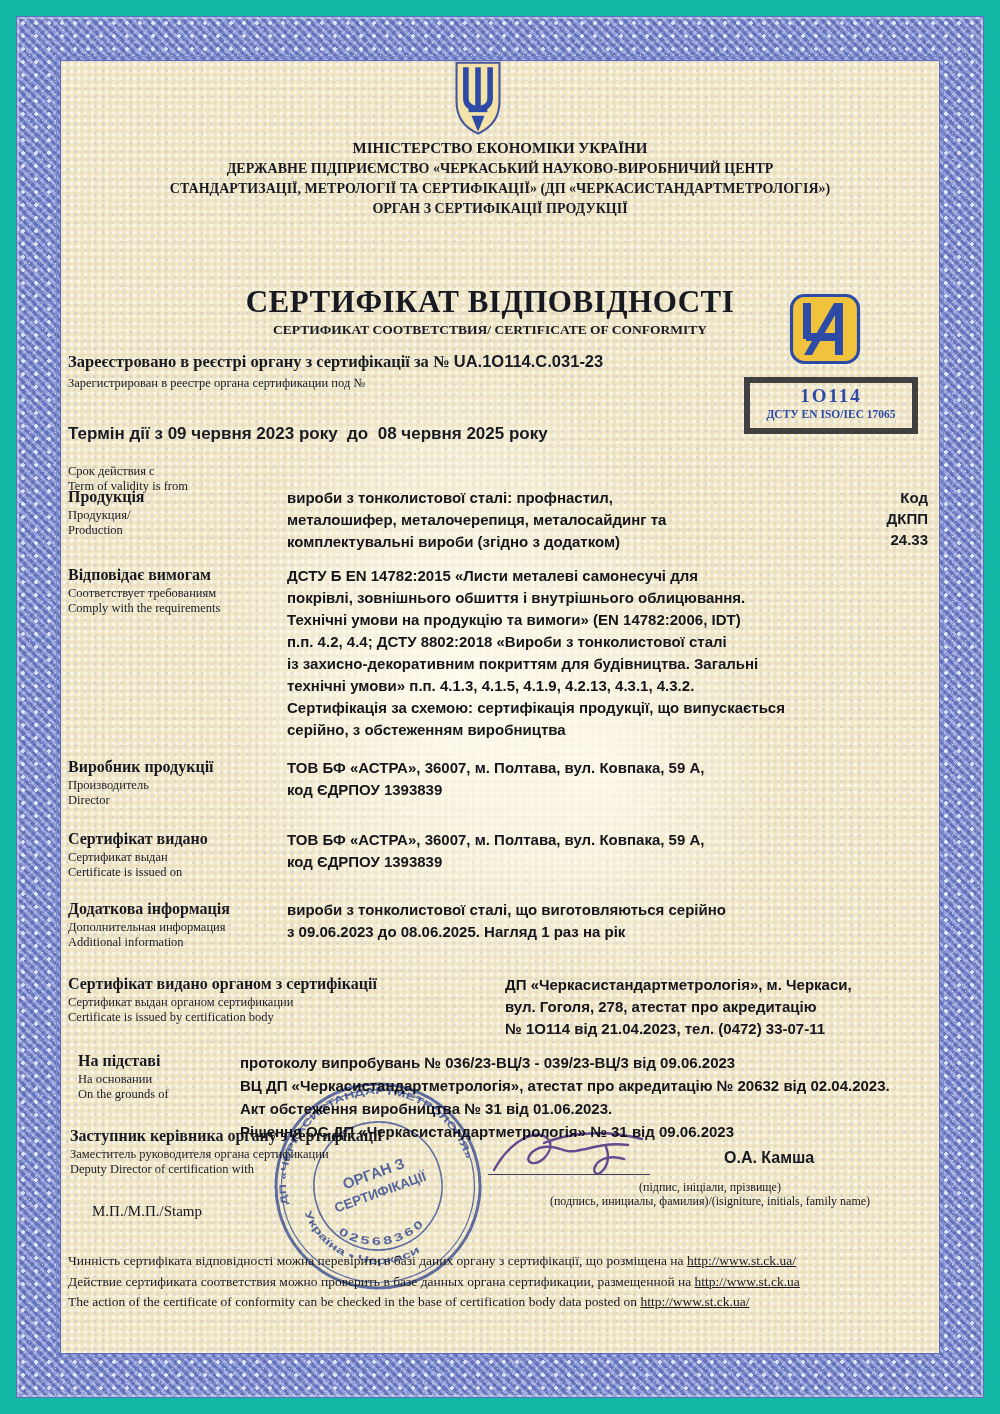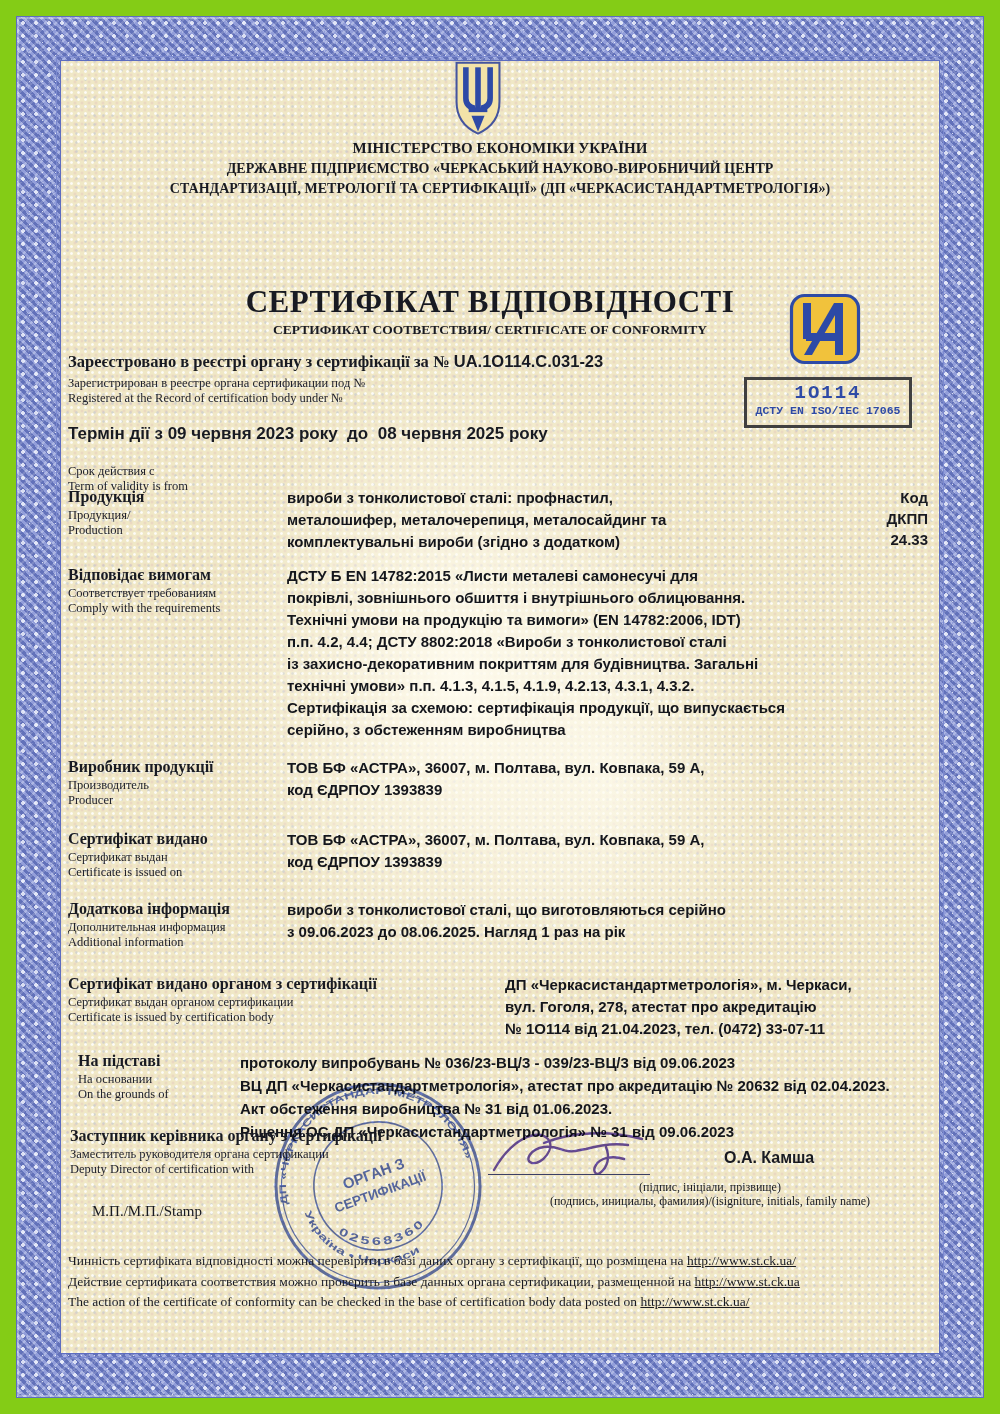--- a/index.html
+++ b/index.html
@@ -1,16 +1,16 @@
 <!DOCTYPE html>
 <html><head>
 <meta charset="utf-8">
 <style>
   html,body{margin:0;padding:0;background:#ffffff;}
-  .page{position:relative;width:1000px;height:1414px;background:#84cc16;overflow:hidden;
+  .page{position:relative;width:1000px;height:1414px;background:#14b8a6;overflow:hidden;
         font-family:"Liberation Serif",serif;color:#181a22;}
   
   .frame{position:absolute;inset:16px;border:1px solid #5d6dc0;
     background-color:#8d9ad6;
     background-image:
       repeating-radial-gradient(circle at 6px 6px, rgba(246,248,255,.80) 0 1.6px, rgba(246,248,255,0) 1.6px 9px),
       repeating-linear-gradient(45deg, rgba(47,64,150,.40) 0 2px, rgba(171,181,231,.35) 2px 5px, rgba(47,64,150,.40) 5px 7px),
       repeating-linear-gradient(-45deg, rgba(255,255,255,.30) 0 2px, rgba(110,125,200,.28) 2px 6px);
     background-size:13px 13px, 9px 9px, 11px 11px;
     box-shadow: inset 0 0 0 2px rgba(255,255,255,.35);}
@@ -36,22 +36,22 @@
   .flabel{position:absolute;left:68px;width:215px;}
   .fval{position:absolute;left:287px;width:568px;}
   .code{position:absolute;left:828px;width:100px;text-align:right;}
   #emblem{left:450px;top:56px;}
   #header{left:70px;top:138px;width:860px;text-align:center;font-weight:bold;}
   #header .h1{font-size:15px;line-height:21px;}
   #header .h2{font-size:14px;line-height:20px;}
   #title{left:120px;top:284px;width:740px;text-align:center;font-weight:bold;font-size:31px;letter-spacing:.5px;}
   #subtitle{left:120px;top:322px;width:740px;text-align:center;font-weight:bold;font-size:13.5px;}
   #mark{left:788px;top:292px;}
-  #stdbox{left:744px;top:377px;width:162px;height:45px;border:3px solid #404040;color:#2e4aa6;
-          text-align:center;font-weight:bold;font-family:Liberation Mono, monospace;}
+  #stdbox{left:744px;top:377px;width:162px;height:45px;border:6px solid #404040;color:#2e4aa6;
+          text-align:center;font-weight:bold;}
   #stdbox .n1{font-size:19px;letter-spacing:2px;line-height:22px;margin-top:2px;}
   #stdbox .n2{font-size:11.5px;line-height:14px;}
   #reg{left:68px;top:352px;}
   .regline{font-size:16.5px;margin-bottom:4px;}
   #validity{left:68px;top:424px;}
   .vline{font-size:17px;white-space:pre-wrap;margin-bottom:20px;}
   #row-product{top:487px;} #row-comply{top:565px;} #row-producer{top:757px;}
   #row-issued{top:829px;} #row-additional{top:899px;} #row-body{top:974px;} #row-grounds{top:1051px;}
   #row-body .flabel{width:420px;} #row-body .fval{left:505px;width:432px;}
   #row-grounds .flabel{left:78px;} #row-grounds .fval{left:240px;width:702px;line-height:23px;}
@@ -84,20 +84,21 @@
       <path d="M46 9 h-6 v33 q0 6 -7 8 v6 q13 -2 13 -14 z"></path>
       <rect x="20" y="52" width="20" height="5"></rect>
       <path d="M30 78 L23 61 L37 61 Z"></path>
     </g>
   </svg>
 
   <div id="header" class="abs">
     <div class="h1">МІНІСТЕРСТВО ЕКОНОМІКИ УКРАЇНИ</div>
     <div class="h2">ДЕРЖАВНЕ ПІДПРИЄМСТВО «ЧЕРКАСЬКИЙ НАУКОВО-ВИРОБНИЧИЙ ЦЕНТР</div>
     <div class="h2">СТАНДАРТИЗАЦІЇ, МЕТРОЛОГІЇ ТА СЕРТИФІКАЦІЇ» (ДП «ЧЕРКАСИСТАНДАРТМЕТРОЛОГІЯ»)</div>
+    <div class="h2">ОРГАН З СЕРТИФІКАЦІЇ ПРОДУКЦІЇ</div>
   </div>
 
   <div id="title" class="abs">СЕРТИФІКАТ ВІДПОВІДНОСТІ</div>
   <div id="subtitle" class="abs">СЕРТИФИКАТ СООТВЕТСТВИЯ/ CERTIFICATE OF CONFORMITY</div>
 
   <svg id="mark" class="abs" width="74" height="74" viewBox="0 0 74 74">
     <rect x="3.5" y="3.5" width="67" height="67" rx="13" fill="#f1c23c" stroke="#2d4aa6" stroke-width="3.2"></rect>
     <g fill="#2d4aa6">
       <rect x="15" y="11" width="8" height="36"></rect>
       <polygon points="46,11 54,11 24,63 16,63"></polygon>
@@ -109,21 +110,20 @@
     <div class="n1">1О114</div>
     <div class="n2">ДСТУ EN ISO/ІЕС 17065</div>
   </div>
 
   <div id="reg" class="abs">
     <div class="regline">
       <span class="b">Зареєстровано в реєстрі органу з сертифікації за №</span>
       <span class="b sans">UA.1О114.C.031-23</span>
     </div>
     <div class="small">Зарегистрирован в реестре органа сертификации под №</div>
-    <div class="small">Registered at the Record of certification body under №</div>
   </div>
 
   <div id="validity" class="abs">
     <div class="vline sans b">Термін дії з 09 червня 2023 року  до  08 червня 2025 року</div>
     <div class="small">Срок действия с</div>
     <div class="small">Term of validity is from</div>
   </div>
 
   <div class="row" id="row-product">
     <div class="flabel">
@@ -154,21 +154,21 @@
 із захисно-декоративним покриттям для будівництва. Загальні
 технічні умови» п.п. 4.1.3, 4.1.5, 4.1.9, 4.2.13, 4.3.1, 4.3.2.
 Сертифікація за схемою: сертифікація продукції, що випускається
 серійно, з обстеженням виробництва</div>
   </div>
 
   <div class="row" id="row-producer">
     <div class="flabel">
       <div class="lbl">Виробник продукції</div>
       <div class="small">Производитель</div>
-      <div class="small">Producer</div>
+      <div class="small">Director</div>
     </div>
     <div class="fval val">ТОВ БФ «АСТРА», 36007, м. Полтава, вул. Ковпака, 59 А,
 код ЄДРПОУ 1393839</div>
   </div>
 
   <div class="row" id="row-issued">
     <div class="flabel">
       <div class="lbl">Сертифікат видано</div>
       <div class="small">Сертификат выдан</div>
       <div class="small">Certificate is issued on</div>

